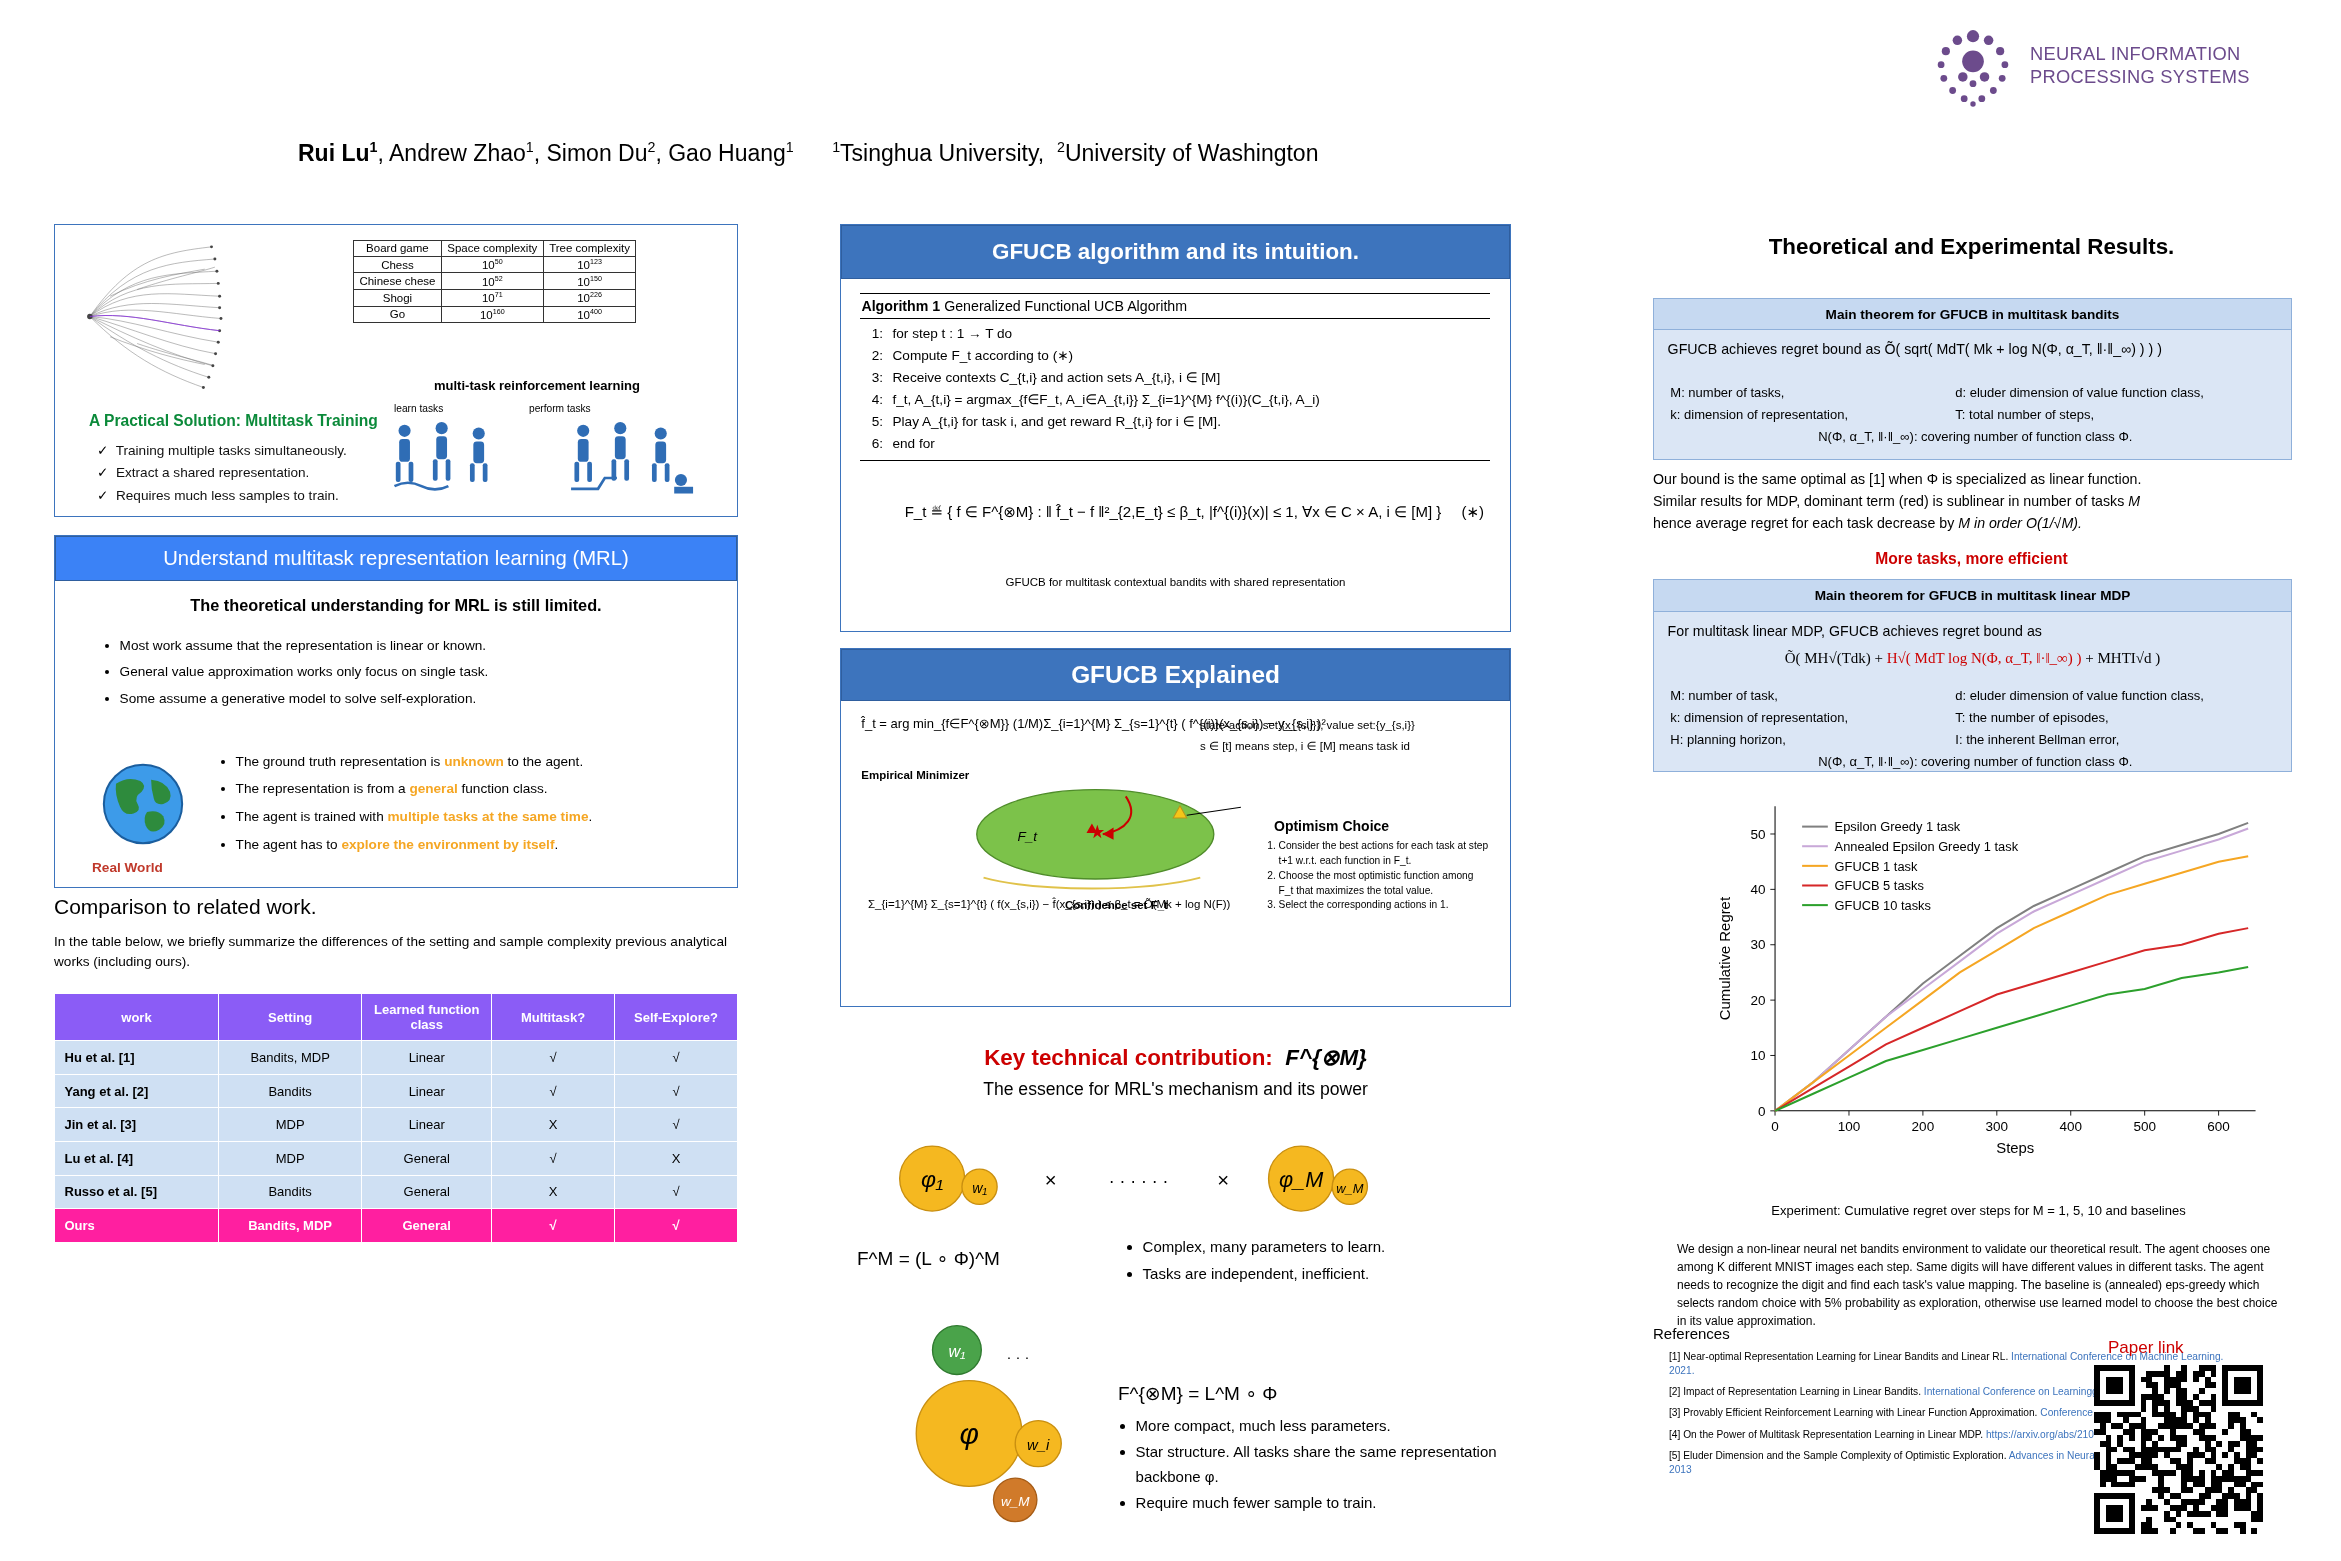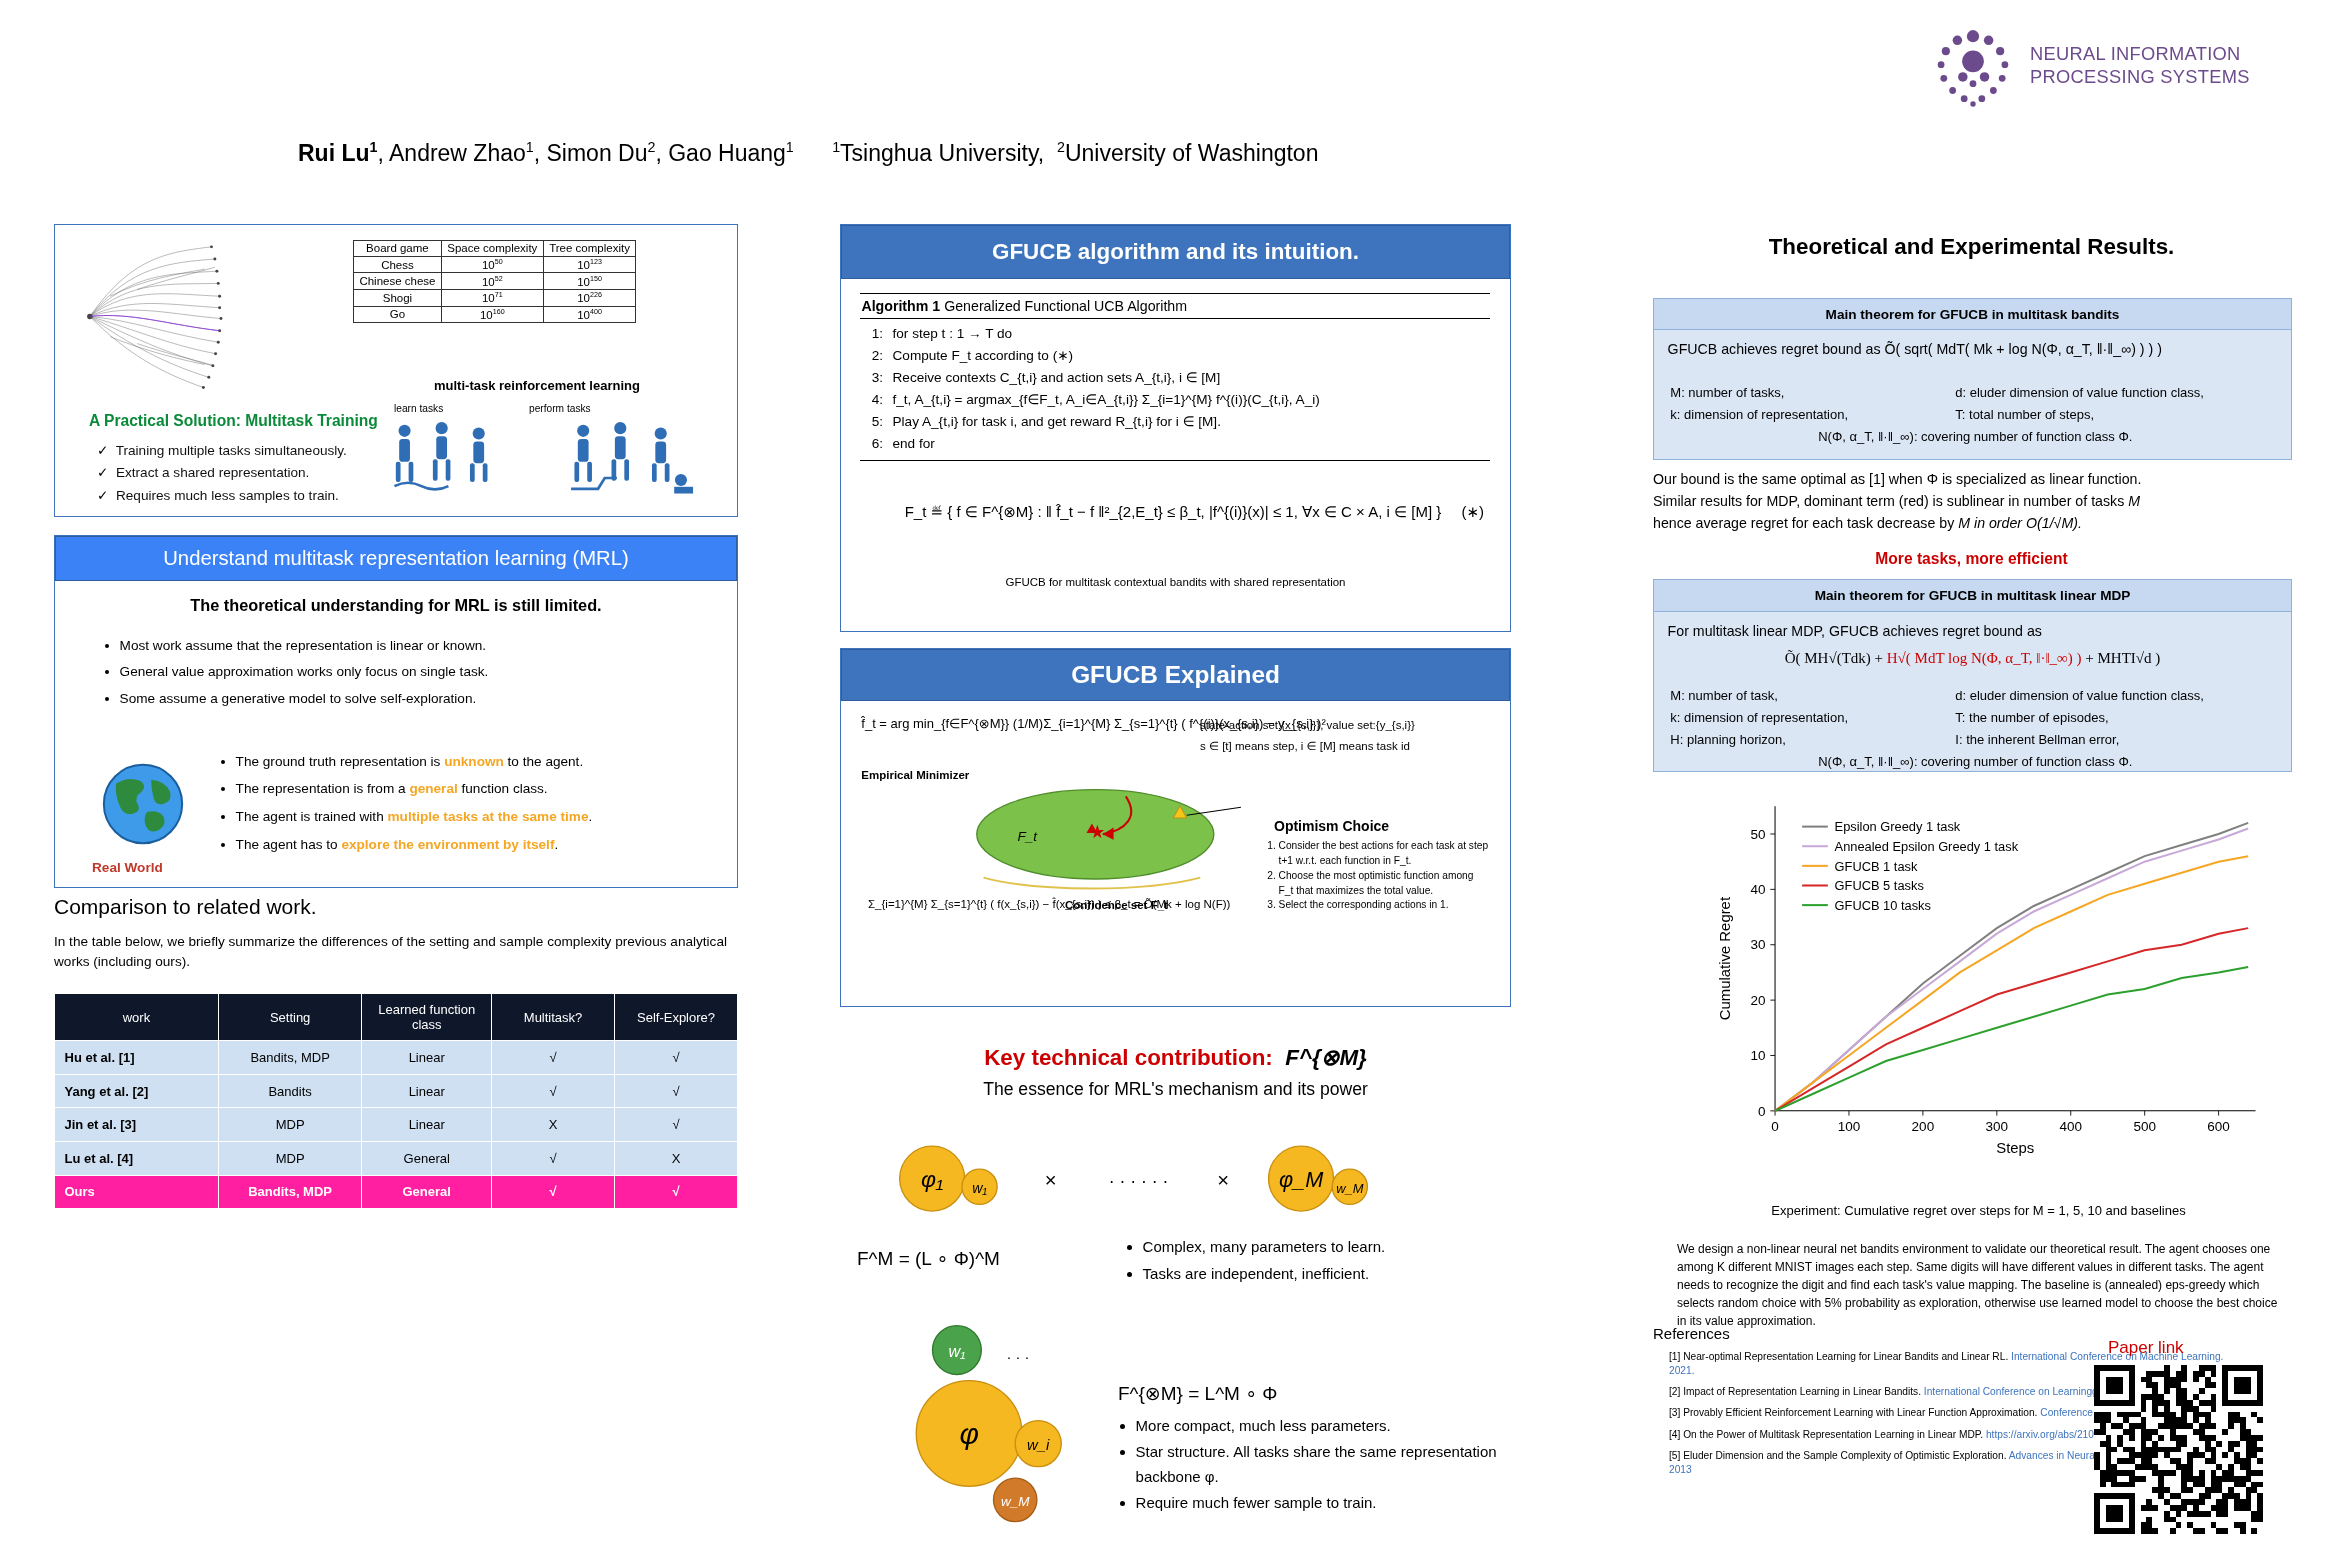--- a/index.html
+++ b/index.html
@@ -59,21 +59,21 @@
   .bullets { position:absolute; left:47px; top:52px; width:596px; font-size:13.6px; line-height:1.85; }
   .bullets li { margin-bottom:1.4px; }
   .globe { position:absolute; left:34px; top:169px; width:108px; height:108px; }
   .realworld { position:absolute; left:37px; top:279px; font-size:13.6px; font-weight:bold; color:#c0392b;}
   .bullets2 { position:absolute; left:163px; top:167px; width:501px; font-size:13.6px; line-height:2.05; }
   .hl-orange { color:#f5a623; font-weight:bold; }
 
   .cmp-title { position:absolute; left:54px; top:895px; font-size:21px; }
   .cmp-sub { position:absolute; left:54px; top:932px; width:678px; font-size:13.6px; line-height:1.5; }
   .cmp-table { position:absolute; left:54px; top:993px; width:684px; border-collapse:collapse; font-size:13px; }
-  .cmp-table th { background:#0f172a; color:#fff; font-weight:normal; padding:8.1px 2.7px; border:0.7px solid #fff; font-size:13px;}
+  .cmp-table th { background:#8b5cf6; color:#fff; font-weight:bold; padding:8.1px 2.7px; border:0.7px solid #fff; font-size:13px;}
   .cmp-table td { background:#cfe0f3; border:0.7px solid #fff; padding:8.8px 4.1px; text-align:center; }
   .cmp-table td.work { text-align:left; padding-left:9.5px; font-weight:bold; }
   .cmp-table tr.ours td { background:#ff1fa0; color:#fff; font-weight:bold; }
 
   
   .c2 { position:absolute; left:840px; top:224px; width:671px; }
   .alg-head { height:52px; }
   .alg-body { height:352px; position:relative; padding:0; }
   .alg-inner { position:absolute; left:19px; top:13.6px; width:630px; font-size:13.6px; }
   .alg-title { border-top:1.4px solid #000; border-bottom:0.7px solid #000; padding:4.1px 1.4px; font-size:14.2px;}
@@ -359,20 +359,27 @@
           <td class="">Linear</td>
           <td class="">X</td>
           <td class="">√</td>
         </tr>
         <tr>
           <td class="work">Lu et al. [4]</td>
           <td class="">MDP</td>
           <td class="">General</td>
           <td class="">√</td>
           <td class="">X</td>
+        </tr>
+        <tr>
+          <td class="work">Russo et al. [5]</td>
+          <td class="">Bandits</td>
+          <td class="">General</td>
+          <td class="">X</td>
+          <td class="">√</td>
         </tr>
         <tr class="ours">
           <td class="work">Ours</td>
           <td class="">Bandits, MDP</td>
           <td class="">General</td>
           <td class="">√</td>
           <td class="">√</td>
         </tr>
       </tbody>
   </table>

